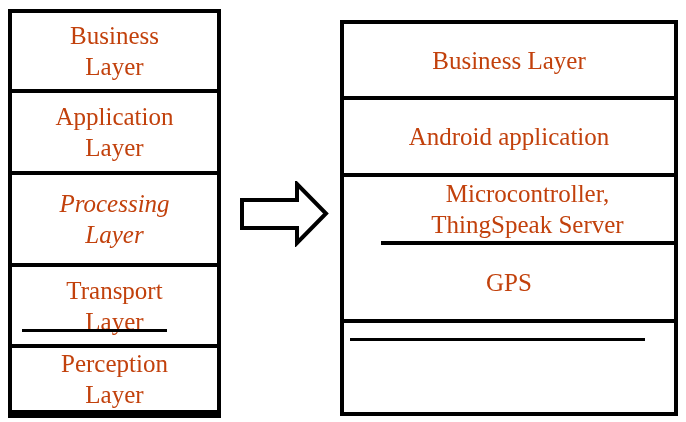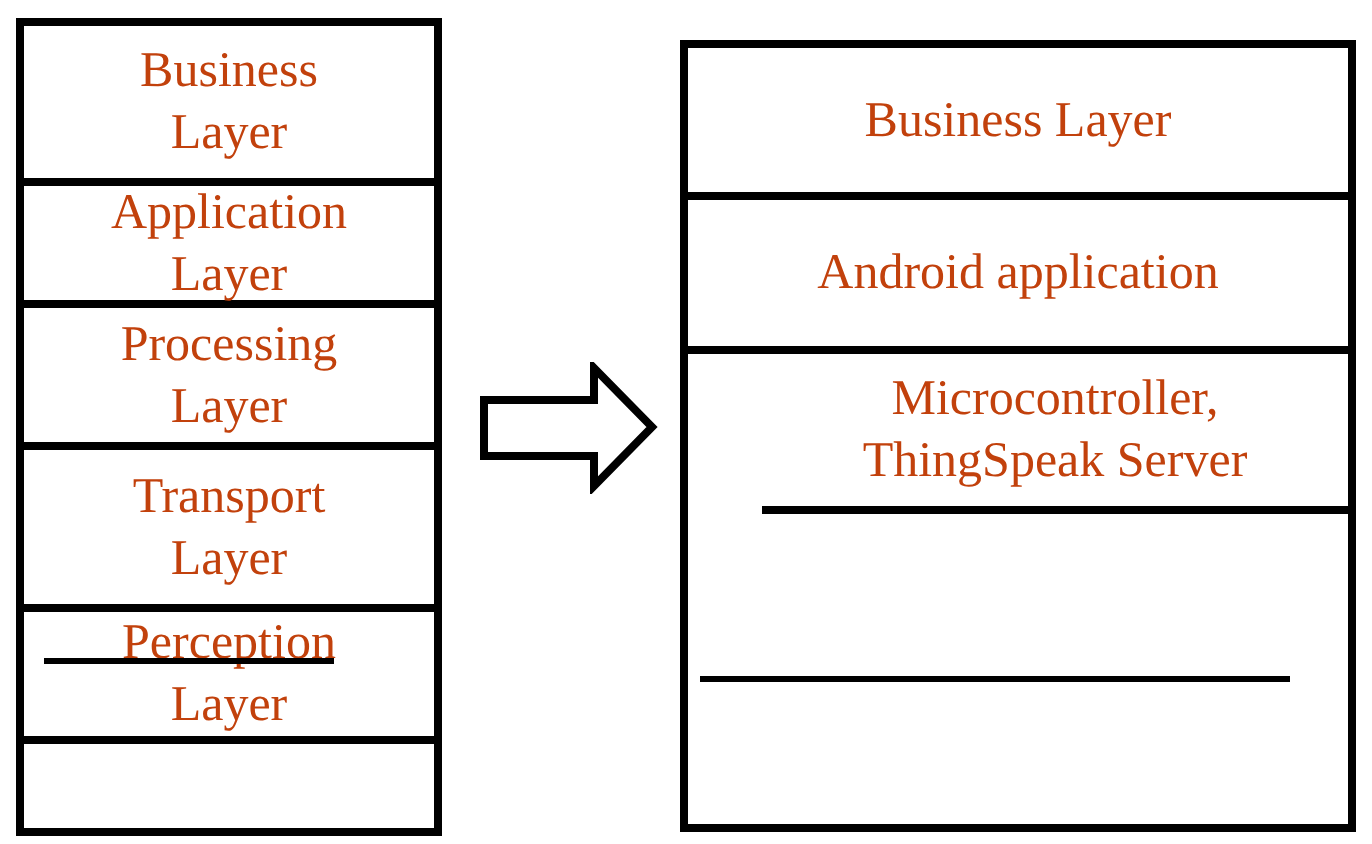--- a/index.html
+++ b/index.html
@@ -48,27 +48,27 @@
     line-height: 31px;
     white-space: pre-line;
     background: #ffffff;
   }
   .cell:last-child {
     border-bottom: none;
     flex: 1 1 auto;
   }
   
   .stack-left .cell:nth-child(1) { height: 80px; }
-  .stack-left .cell:nth-child(2) { height: 61px; justify-content: center; }
-  .stack-left .cell:nth-child(3) { height: 71px; }
+  .stack-left .cell:nth-child(2) { height: 82px; justify-content: center; }
+  .stack-left .cell:nth-child(3) { height: 92px; font-style: italic; }
   .stack-left .cell:nth-child(4) { height: 81px; }
   
   .stack-right .cell:nth-child(1) { height: 76px; }
   .stack-right .cell:nth-child(2) { height: 77px; }
-  .stack-right .cell:nth-child(3) { height: 80px; margin-left: 37px; }
+  .stack-right .cell:nth-child(3) { height: 68px; margin-left: 37px; }
   .stack-right .cell:nth-child(4) { height: 78px; }
   
   .notch {
     position: absolute;
     height: 3px;
     background: #000000;
     pointer-events: none;
   }
   .notch-left {
     left: 10px;
@@ -132,16 +132,19 @@
     <div class="cell">
       <span>Business Layer</span>
     </div>
     <div class="cell">
       <span>Android application</span>
     </div>
     <div class="cell">
       <span>Microcontroller,
 ThingSpeak Server</span>
     </div>
+    <div class="cell">
+      <span>GPS</span>
+    </div>
     <div class="notch notch-right"></div>
   </div>
 
 </div>
 
 </body></html>

